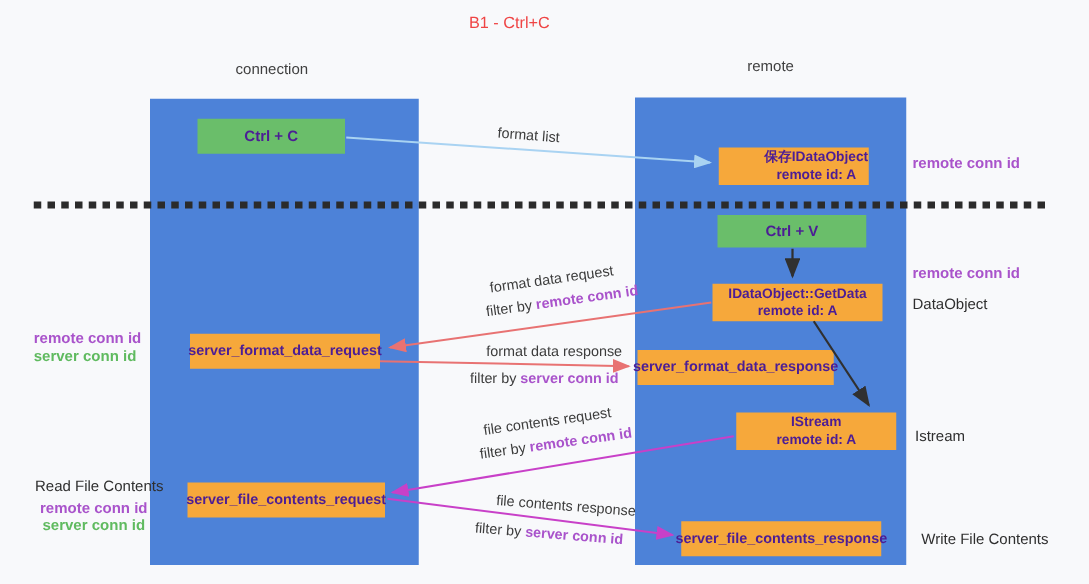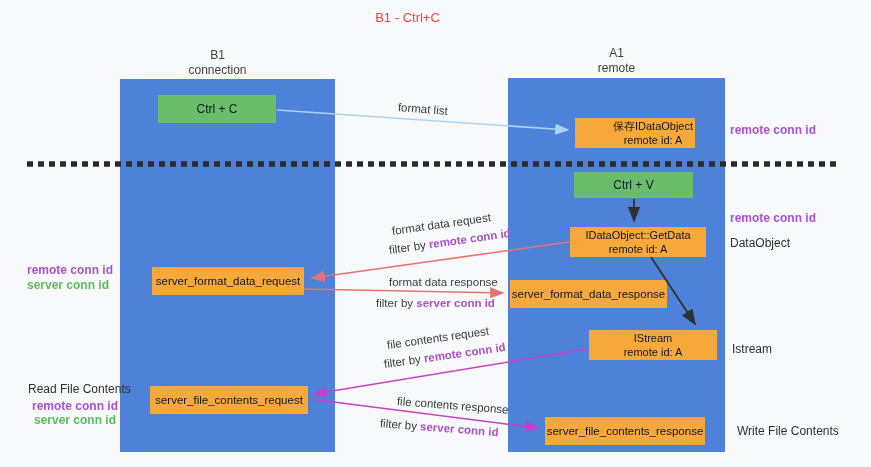--- a/index.html
+++ b/index.html
@@ -15,47 +15,46 @@
     font-size:13px;line-height:21px;color:#ef4444;
   }
   .col-header{
     text-align:center;font-size:12px;line-height:15px;color:#3f3f3f;
   }
   .col{
     background:#4d82d8;
   }
   .box{
     display:flex;flex-direction:column;align-items:center;justify-content:center;
-    color:#0f172a;text-align:left;font-size:11px;line-height:14px;
+    color:#4c1d95;text-align:left;font-size:11px;line-height:14px;
     box-sizing:border-box;
+    font-weight:bold;
   }
   .box-green{background:#6abe6a;font-size:12px;}
   .box-orange{background:#f6a83b;}
   .lbl{font-size:11.5px;color:#3c3c3c;white-space:nowrap;}
   .b-purple{color:#a953cb;font-weight:bold;}
   .b-green{color:#5fba5f;font-weight:bold;}
   .side-black{font-size:12px;color:#2f2f2f;white-space:nowrap;}
   .rot-up{transform:rotate(-8deg);transform-origin:left center;}
   .rot-dn{transform:rotate(4.5deg);transform-origin:left center;}
   svg.overlay{position:absolute;left:0;top:0;z-index:50;pointer-events:none;}
   .z1{z-index:1}.z3{z-index:3}.z5{z-index:5}
 </style>
 </head>
 <body>
 
 <div class="abs title">
   <div>B1 - Ctrl+C</div>
 </div>
 
 <div class="abs col-header" style="left:150px;top:48px;width:135px;">
-  <div>B1</div>
   <div>connection</div>
 </div>
 <div class="abs col-header" style="left:549px;top:46px;width:135px;">
-  <div>A1</div>
   <div>remote</div>
 </div>
 
 <div class="abs col z1" style="left:120px;top:79px;width:215px;height:373px;"></div>
 <div class="abs col z1" style="left:508px;top:78px;width:217px;height:374px;"></div>
 
 <div class="abs box box-green z3" style="left:158px;top:95px;width:118px;height:28px;">
   <div>Ctrl + C</div>
 </div>
 

